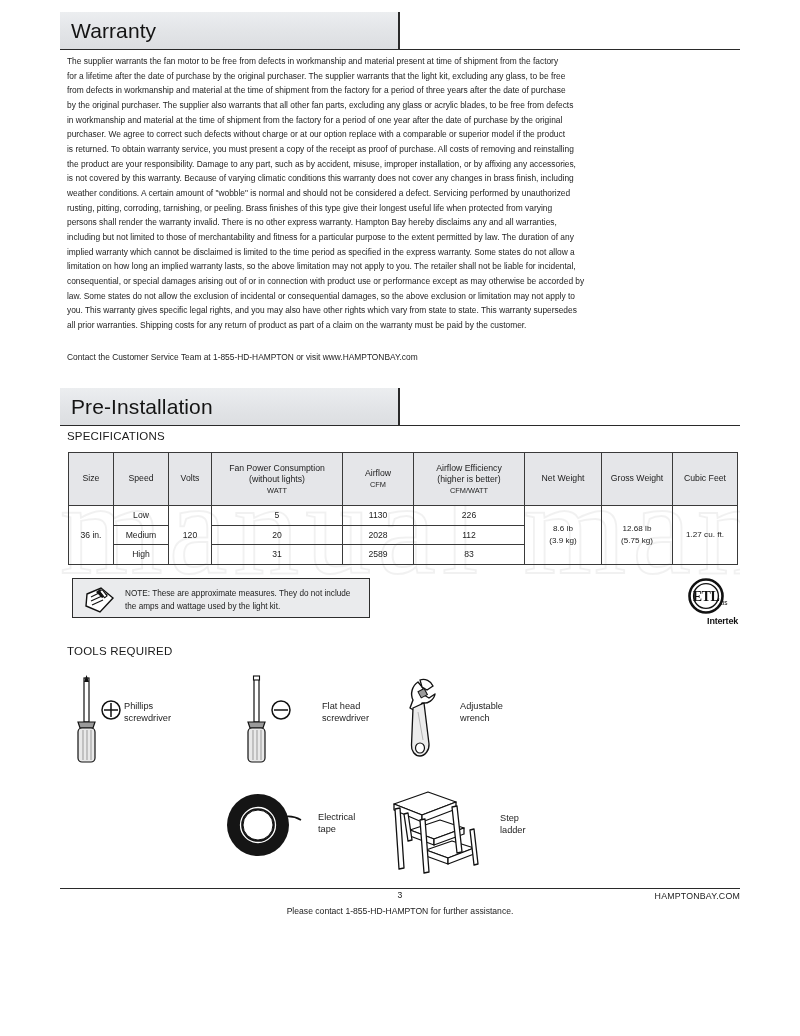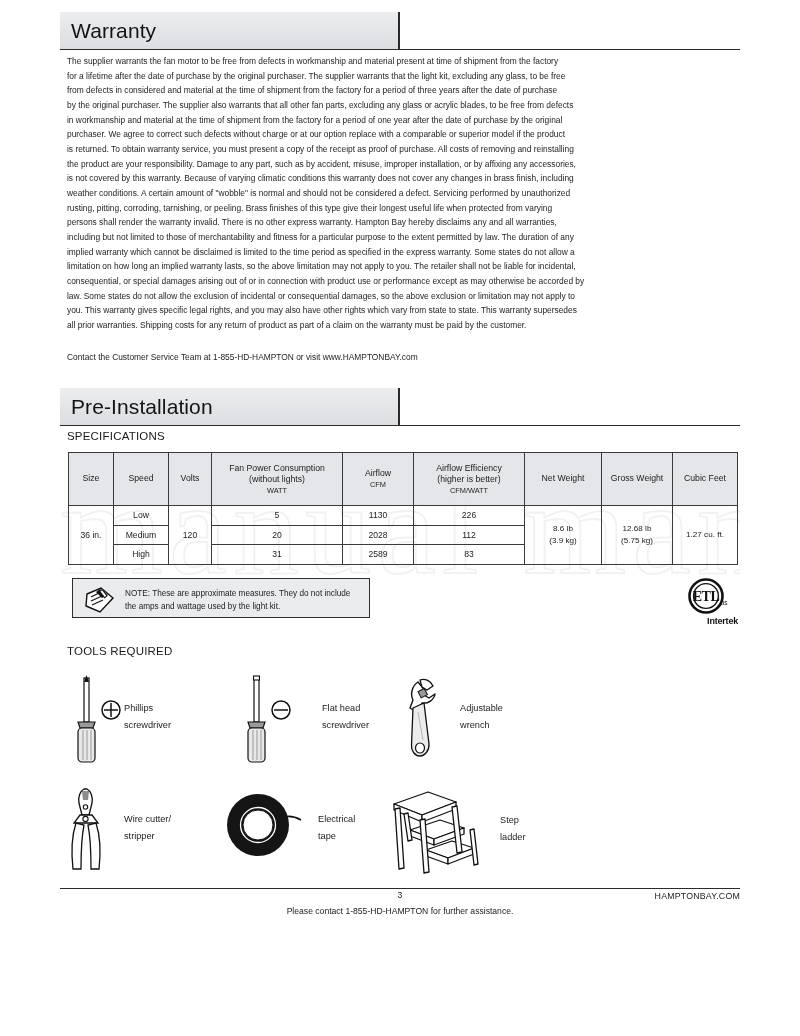--- a/index.html
+++ b/index.html
@@ -201,21 +201,21 @@
     letter-spacing: -0.2px;
   }
 
   
   .tool {
     position: absolute;
   }
   .tool .label {
     position: absolute;
     font-size: 9.2px;
-    line-height: 17px;
+    line-height: 12px;
     color: #1c1c1c;
     white-space: pre-line;
     text-align: left;
   }
 
   
   .footer-rule {
     position: absolute;
     left: 60px;
     top: 888px;
@@ -255,21 +255,21 @@
   <div class="watermark">manual manual manual manual </div>
 
   <div class="section-band" style="top:12px;">
     <span class="title">Warranty</span>
   </div>
   <div class="section-rule" style="top:49px;"></div>
 
   <div class="warranty-body" id="warranty-body">
       <p>The supplier warrants the fan motor to be free from defects in workmanship and material present at time of shipment from the factory</p>
       <p>for a lifetime after the date of purchase by the original purchaser. The supplier warrants that the light kit, excluding any glass, to be free</p>
-      <p>from defects in considered and material at the time of shipment from the factory for a period of three years after the date of purchase</p>
+      <p>from defects in workmanship and material at the time of shipment from the factory for a period of three years after the date of purchase</p>
       <p>by the original purchaser. The supplier also warrants that all other fan parts, excluding any glass or acrylic blades, to be free from defects</p>
       <p>in workmanship and material at the time of shipment from the factory for a period of one year after the date of purchase by the original</p>
       <p>purchaser. We agree to correct such defects without charge or at our option replace with a comparable or superior model if the product</p>
       <p>is returned. To obtain warranty service, you must present a copy of the receipt as proof of purchase. All costs of removing and reinstalling</p>
       <p>the product are your responsibility. Damage to any part, such as by accident, misuse, improper installation, or by affixing any accessories,</p>
       <p>is not covered by this warranty. Because of varying climatic conditions this warranty does not cover any changes in brass finish, including</p>
       <p>weather conditions. A certain amount of "wobble" is normal and should not be considered a defect. Servicing performed by unauthorized</p>
       <p>rusting, pitting, corroding, tarnishing, or peeling. Brass finishes of this type give their longest useful life when protected from varying</p>
       <p>persons shall render the warranty invalid. There is no other express warranty. Hampton Bay hereby disclaims any and all warranties,</p>
       <p>including but not limited to those of merchantability and fitness for a particular purpose to the extent permitted by law. The duration of any</p>
@@ -423,33 +423,20 @@
       <path d="M22,8 C27,6 33,9 35,14 L29,18 L24,15 Z" fill="#fff" stroke="#111" stroke-width="1.3"></path>
       <rect x="21" y="18" width="7" height="7" transform="rotate(-28 24 21)" fill="#9a9a9a" stroke="#111" stroke-width="1"></rect>
       <path d="M15,36 L26,31 L31,72 C31.5,78 27,84 22,84 C17,84 13,79 13.5,73 Z" fill="#ececec" stroke="#111" stroke-width="1.3"></path>
       <ellipse cx="22" cy="76" rx="4.5" ry="5" fill="#fff" stroke="#111" stroke-width="1.2"></ellipse>
       <line x1="20" y1="40" x2="25" y2="68" stroke="#b5b5b5" stroke-width="1"></line>
     </svg>
     <div class="label" style="left:62px; top:28px;">Adjustable
 wrench</div>
   </div>
 
-  <div class="tool" style="left:62px; top:785px; width:190px; height:90px;">
-    <svg width="58" height="88" viewBox="0 0 58 88">
-      <path d="M22,4 C18,6 16,12 17,18 L20,30 L27,30 L30,18 C31,12 29,6 25,4 Z" fill="#fff" stroke="#111" stroke-width="1.3"></path>
-      <path d="M20,6 L27,6 L26,15 L21,15 Z" fill="#8c8c8c"></path>
-      <circle cx="23.5" cy="22" r="2.2" fill="#fff" stroke="#111" stroke-width="1.1"></circle>
-      <path d="M18,30 L30,30 L36,38 L12,38 Z" fill="#fff" stroke="#111" stroke-width="1.3"></path>
-      <circle cx="23.5" cy="34" r="2.6" fill="#fff" stroke="#111" stroke-width="1.1"></circle>
-      <path d="M14,38 C10,50 9,66 11,84 L19,84 C19,66 20,50 22,40 Z" fill="#fff" stroke="#111" stroke-width="1.3"></path>
-      <path d="M34,38 C38,50 39,66 37,84 L29,84 C29,66 28,50 26,40 Z" fill="#fff" stroke="#111" stroke-width="1.3"></path>
-    </svg>
-    <div class="label" style="left:62px; top:26px;">Wire cutter/
-stripper</div>
-  </div>
 
   <div class="tool" style="left:222px; top:785px; width:190px; height:90px;">
     <svg width="82" height="80" viewBox="0 0 82 80">
       <path d="M56,34 C64,30 72,31 79,35" fill="none" stroke="#111" stroke-width="1.6"></path>
       <circle cx="36" cy="40" r="31" fill="#151515"></circle>
       <circle cx="36" cy="40" r="15" fill="#ffffff" stroke="#111" stroke-width="1"></circle>
       <circle cx="36" cy="40" r="17.5" fill="none" stroke="#ffffff" stroke-width="1.3"></circle>
     </svg>
     <div class="label" style="left:96px; top:26px;">Electrical
 tape</div>

